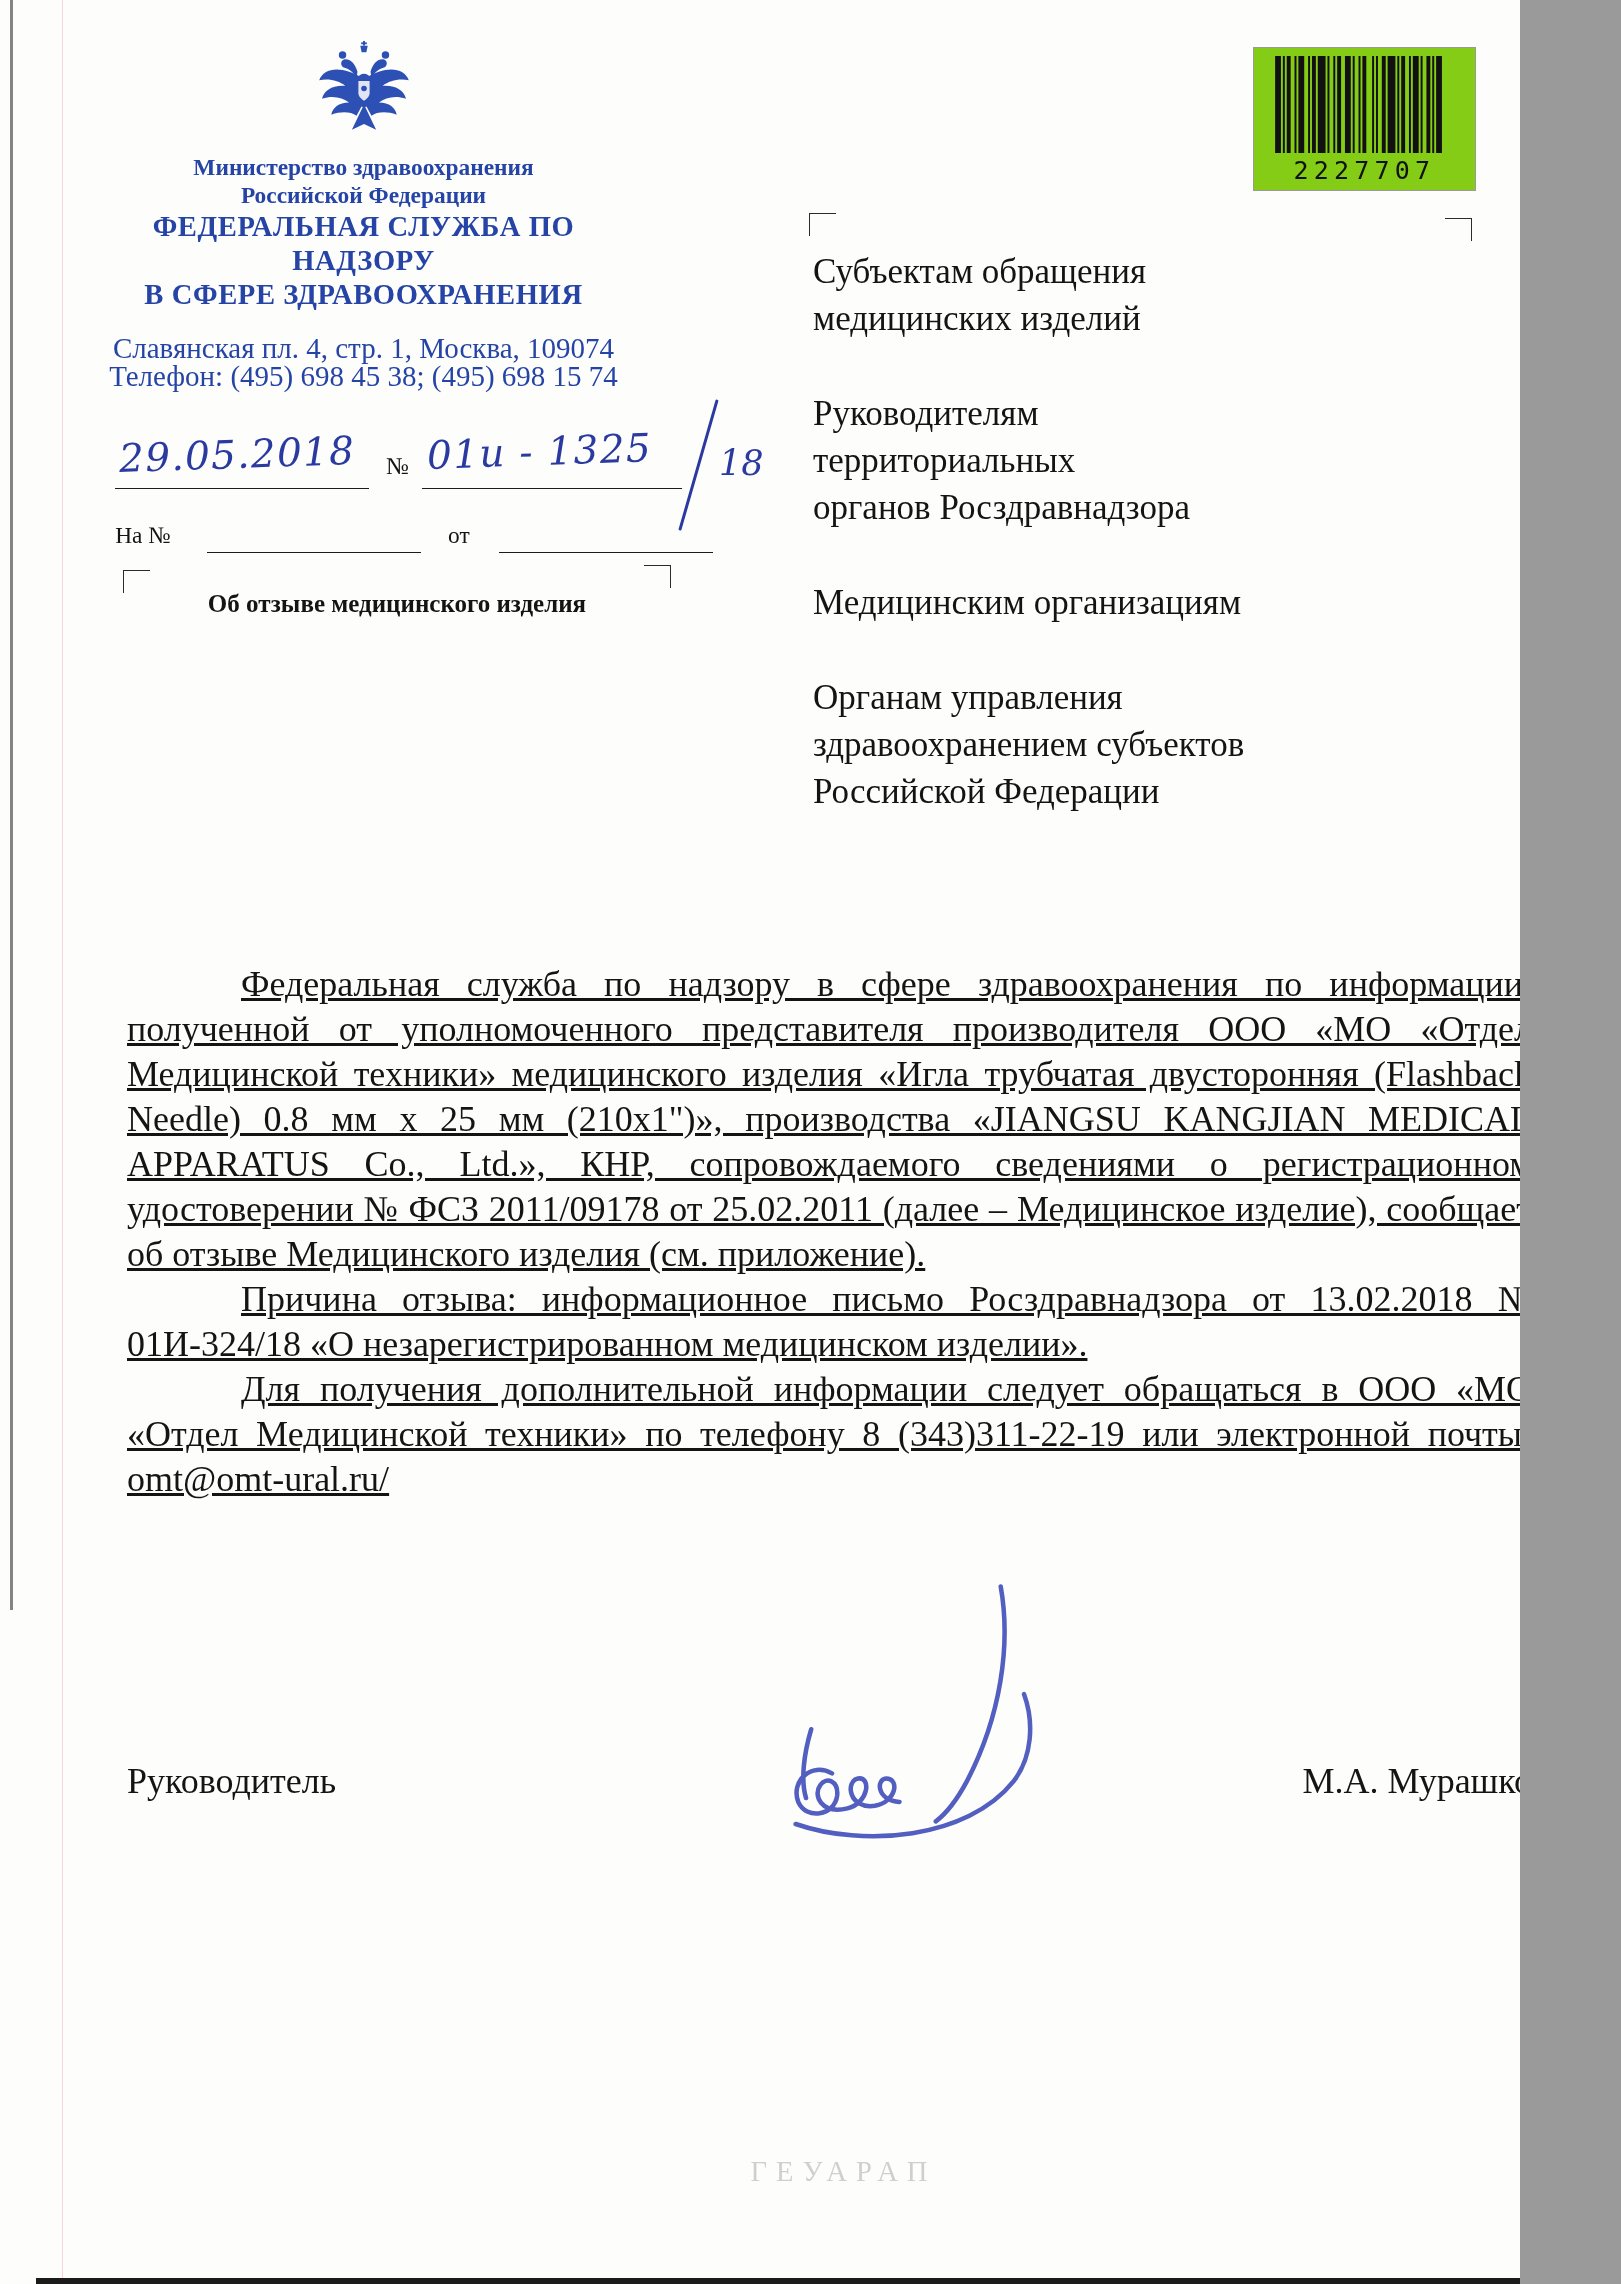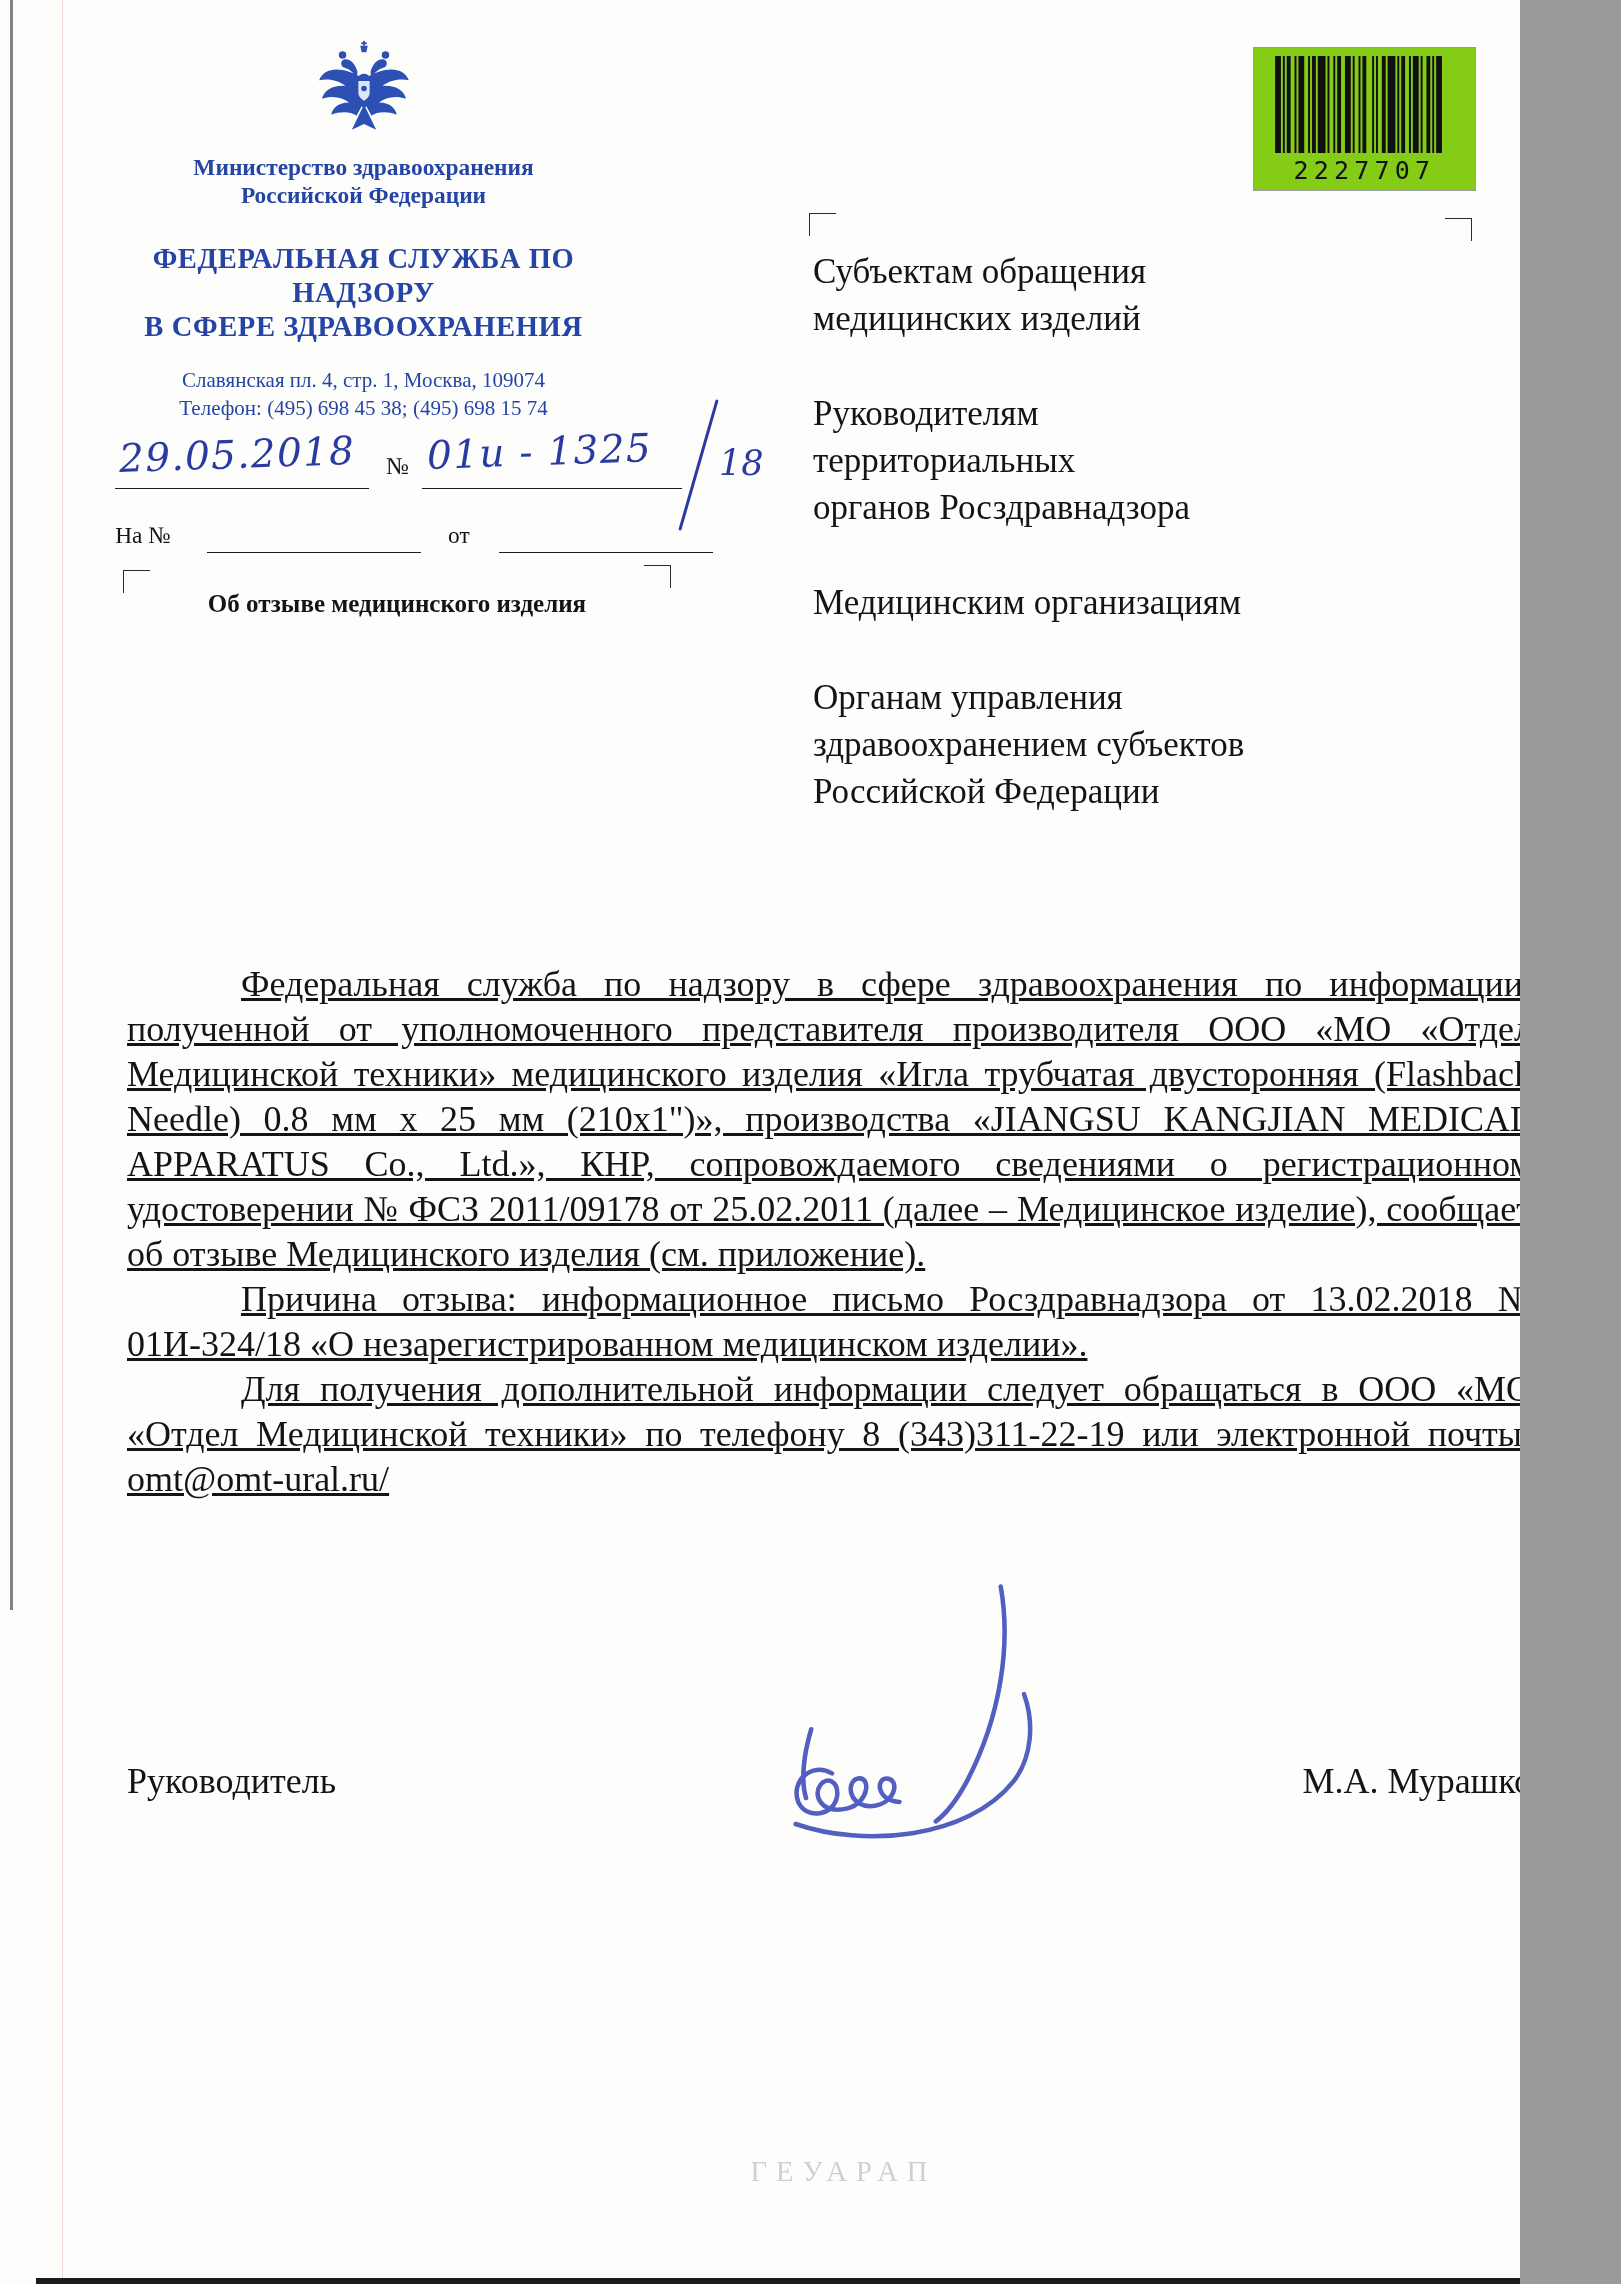--- a/index.html
+++ b/index.html
@@ -4,22 +4,22 @@
 <style>
   html,body{margin:0;padding:0;background:#9a9a9a;}
   .page{
     position:relative;width:1520px;height:2284px;background:#fdfdfb;
     font-family:"Liberation Serif", serif;color:#141414;overflow:hidden;
   }
   
   .letterhead{position:absolute;left:78px;top:38px;width:571px;text-align:center;color:#2544a6;}
   .emblem{display:block;margin:0 auto;}
   .ministry{font-weight:bold;font-size:23.4px;line-height:28.6px;margin-top:11.7px;}
-  .service{font-weight:bold;font-size:28.6px;line-height:34px;margin-top:32px;letter-spacing:0.6px;}
-  .contact{font-size:21px;line-height:28.6px;margin-top:22px;}
+  .service{font-weight:bold;font-size:28.6px;line-height:34px;margin-top:0;letter-spacing:0.6px;}
+  .contact{font-size:29px;line-height:28.6px;margin-top:22px;}
   
   .ref-row1{position:absolute;left:110px;top:415px;width:636px;height:104px;}
   .ref-row2{position:absolute;left:110px;top:522px;width:636px;height:45px;font-size:23.4px;}
   .uline{position:absolute;border-bottom:1.9px solid #1c1c1c;height:0;}
   .hand{font-family:"DejaVu Serif", serif;font-style:italic;color:#2b3aa0;white-space:nowrap;}
   .hand-date{position:absolute;left:9px;top:17px;font-size:39px;transform:rotate(-2deg);letter-spacing:1.3px;}
   .no-sign{position:absolute;left:276px;top:38px;font-size:24px;color:#141414;}
   .hand-num{position:absolute;left:317px;top:14.3px;font-size:39px;transform:rotate(-2deg);letter-spacing:1.3px;}
   .slash{position:absolute;left:587px;top:-18px;width:2.6px;height:136px;background:#2b3aa0;transform:rotate(16deg);border-radius:1.3px;}
   .hand-year{position:absolute;left:609px;top:28px;font-size:35px;}

